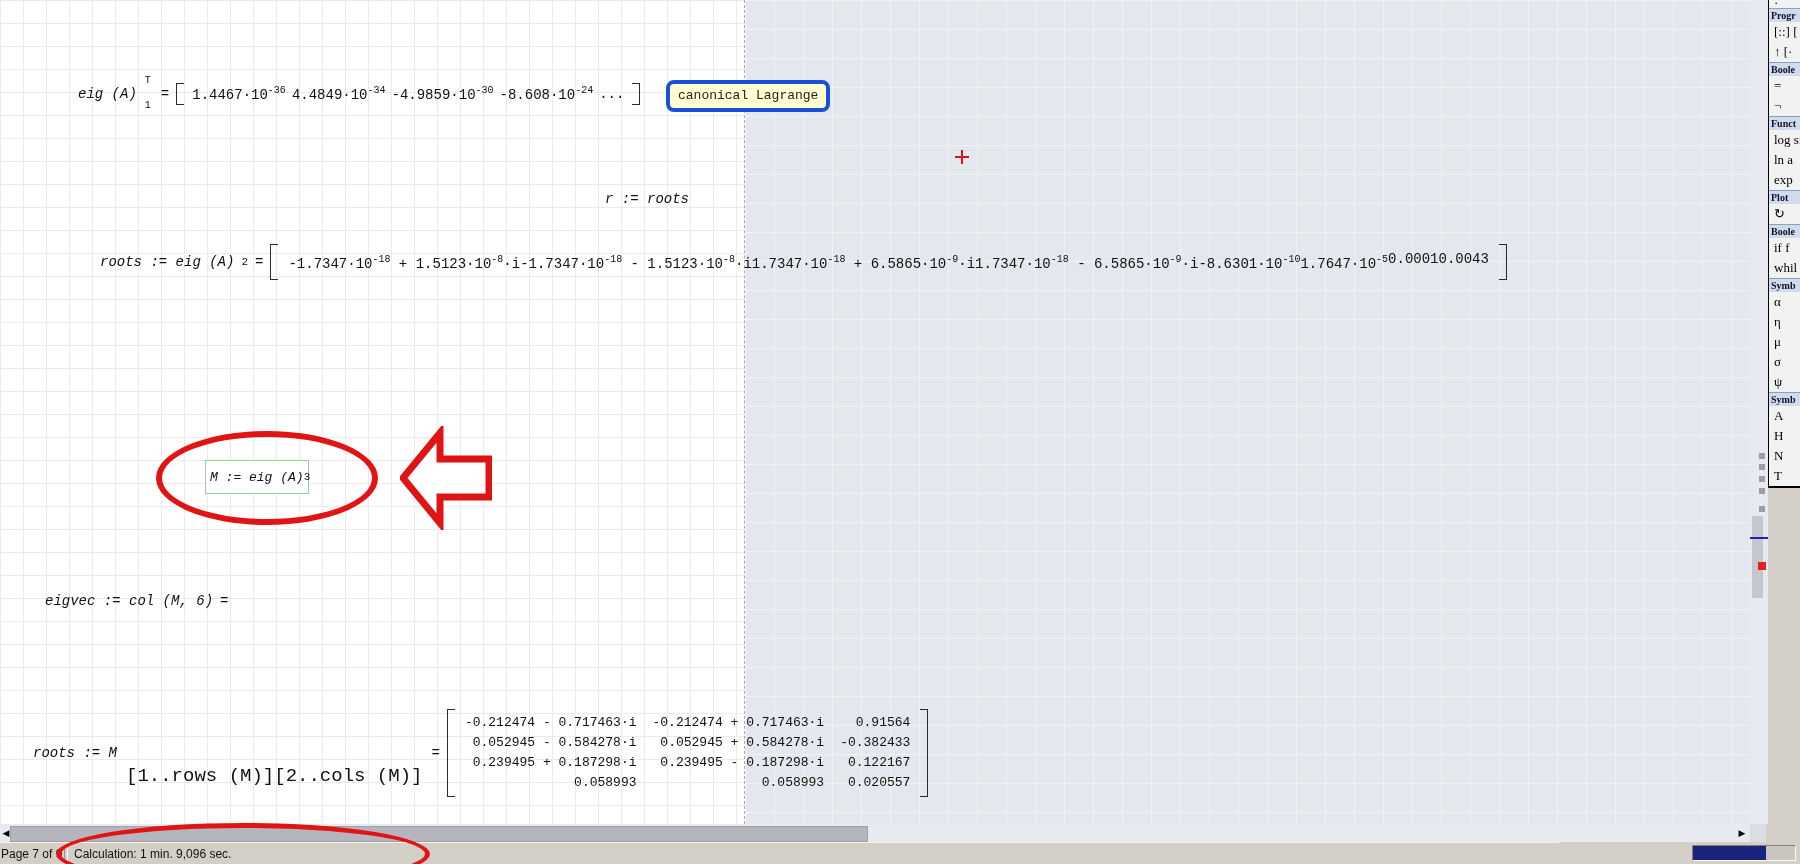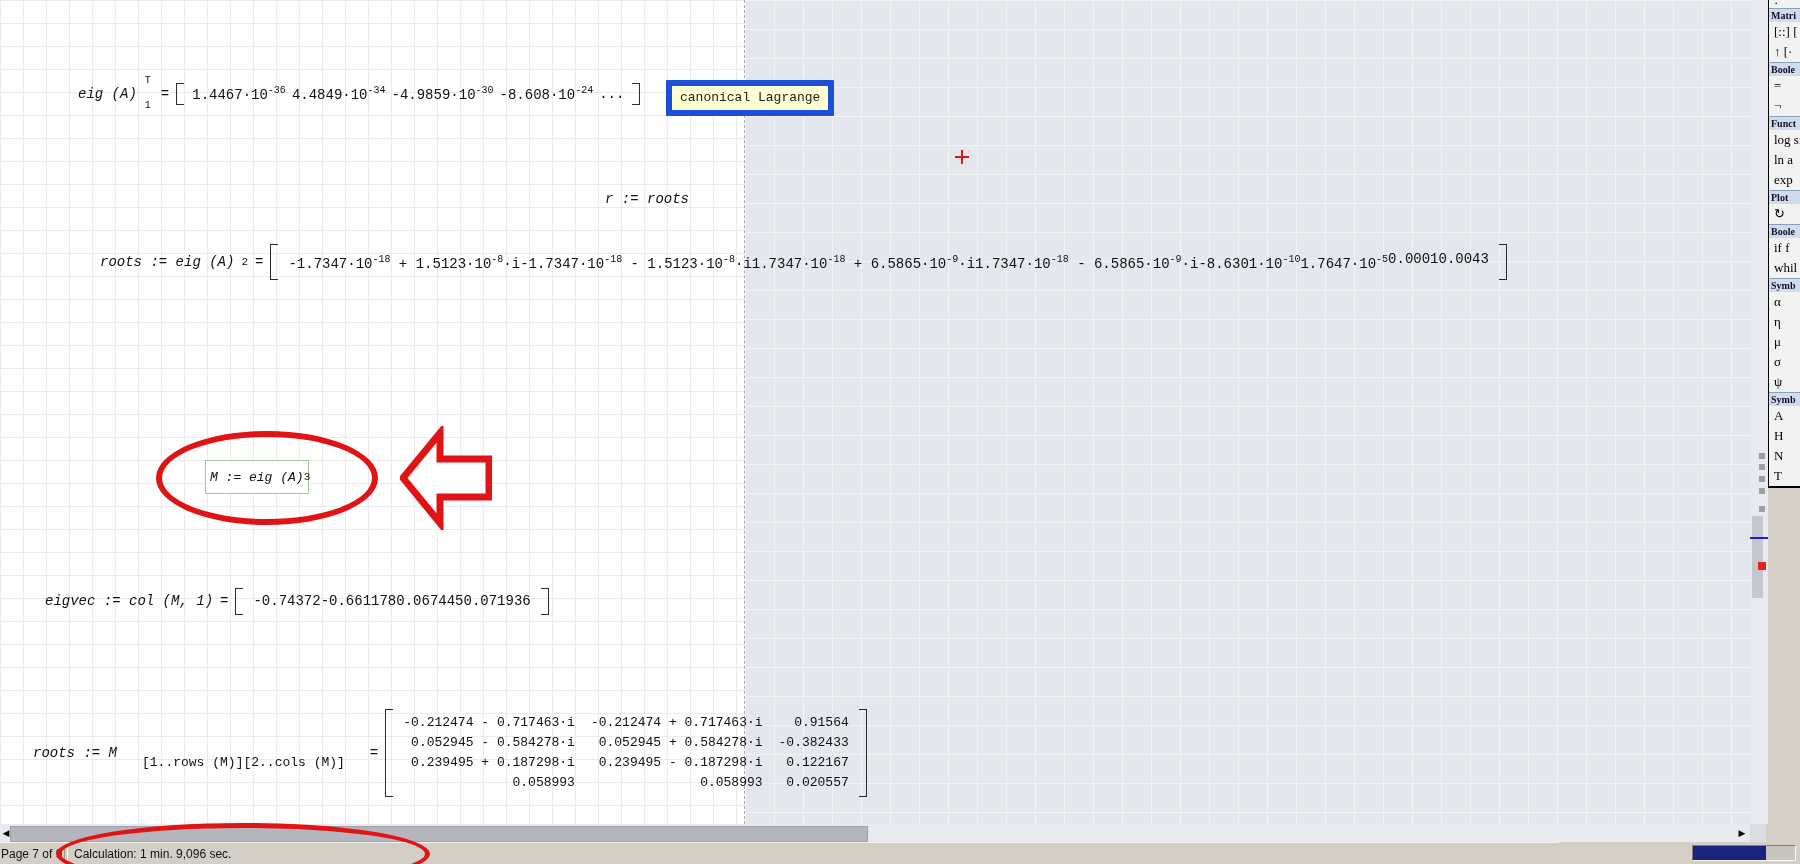--- a/index.html
+++ b/index.html
@@ -25,24 +25,24 @@
   .br-r{border:1.5px solid #2b2b2b;border-left:none;}
   .m-body{display:flex;flex-direction:row;justify-content:center;padding:3px 10px;}
   .m-body.h{flex-direction:row;align-items:center;gap:6px;padding:2px 8px;}
   .m-row{text-align:center;white-space:pre;}
   .rows-25 .m-row{line-height:25px;}
   .rows-21 .m-row{line-height:21px;}
   .m-grid{display:grid;grid-template-columns:repeat(3,auto);column-gap:16px;align-content:center;padding:4px 10px;font-size:13px;}
   .m-cell{text-align:right;line-height:20px;white-space:pre;}
   sup{font-size:10px;vertical-align:6px;}
   sub{font-size:10px;vertical-align:-5px;}
-  .lowered{position:relative;top:9px;font-size:13px;margin:0 18px;}
+  .lowered{position:relative;top:23px;font-size:19px;margin:0 2px;}
   
   .tag-tip{position:absolute;left:666px;top:80px;height:20px;padding:2px 8px;background:var(--tooltip-bg);
-    border:6px solid #1d4ed8;border-radius:1px;font-size:13px;line-height:19px;color:#222;white-space:pre;}
+    border:4px solid #1d4ed8;border-radius:8px;font-size:13px;line-height:19px;color:#222;white-space:pre;}
   
   .ellipse{position:absolute;border:6px solid var(--annotation);border-radius:50%;background:transparent;pointer-events:none;z-index:30;}
   .ellipse-main{left:156px;top:431px;width:210px;height:82px;}
   .ellipse-status{left:56px;top:-20px;width:364px;height:52px;border-width:5px;}
   .selbox{position:absolute;left:205px;top:460px;width:98px;height:32px;border:1px solid var(--selection);
     background:#fff;display:flex;align-items:center;padding-left:4px;font-size:13px;white-space:pre;}
   .arrow-svg{position:absolute;left:400px;top:426px;z-index:29;}
   .crosshair{position:absolute;left:955px;top:150px;width:14px;height:14px;pointer-events:none;}
   .crosshair::before{content:"";position:absolute;left:6px;top:0;width:2px;height:14px;background:var(--annotation);}
   .crosshair::after{content:"";position:absolute;left:0;top:6px;width:14px;height:2px;background:var(--annotation);}
@@ -117,27 +117,22 @@
     <span class="ml">M := eig (A)</span><sub class="bsub">3</sub>
   </div>
 
   <svg class="arrow-svg" width="92" height="104" viewBox="0 0 92 104">
     <polygon points="3,52 40,7 40,33 89,33 89,71 40,71 40,97" fill="#ffffff" stroke="#e01414" stroke-width="7" stroke-linejoin="miter"></polygon>
   </svg>
 
   <div class="crosshair"></div>
 
   <div class="eq" style="left:45px;top:556px;height:90px;">
-    <span class="ml">eigvec := col (M, 1)</span>
-    <span>=</span>
-    <span class="mat">
-      <span class="br br-l"></span>
-      <span class="m-body rows-21"><div class="m-row">-0.74372</div><div class="m-row">-0.661178</div><div class="m-row">0.067445</div><div class="m-row">0.071936</div></span>
-      <span class="br br-r"></span>
-    </span>
+    <span class="ml">eigvec := col (M, 6)</span>
+    <span>=</span>
   </div>
 
   <div class="eq" style="left:33px;top:710px;height:86px;">
     <span class="ml">roots := M</span><span class="lowered">[1..rows (M)][2..cols (M)]</span>
     <span>=</span>
     <span class="mat">
       <span class="br br-l"></span>
       <span class="m-grid"><div class="m-cell">-0.212474 - 0.717463·i</div><div class="m-cell">-0.212474 + 0.717463·i</div><div class="m-cell">0.91564</div><div class="m-cell">0.052945 - 0.584278·i</div><div class="m-cell">0.052945 + 0.584278·i</div><div class="m-cell">-0.382433</div><div class="m-cell">0.239495 + 0.187298·i</div><div class="m-cell">0.239495 - 0.187298·i</div><div class="m-cell">0.122167</div><div class="m-cell">0.058993</div><div class="m-cell">0.058993</div><div class="m-cell">0.020557</div></span>
       <span class="br br-r"></span>
     </span>
@@ -150,21 +145,21 @@
     <div class="vmark" style="top:488px;"></div>
     <div class="vmark" style="top:506px;"></div>
     <div class="vthumb"></div>
     <div class="vblue"></div>
     <div class="vred"></div>
   </div>
 
   <div class="palette">
     <div class="palette-rows">
         <div class="p-item">·</div>
-        <div class="p-header">Matri</div>
+        <div class="p-header">Progr</div>
         <div class="p-item">[::] [</div>
         <div class="p-item">↑ [·</div>
         <div class="p-header">Boole</div>
         <div class="p-item">=</div>
         <div class="p-item">¬</div>
         <div class="p-header">Funct</div>
         <div class="p-item">log si</div>
         <div class="p-item">ln a</div>
         <div class="p-item">exp</div>
         <div class="p-header">Plot</div>

